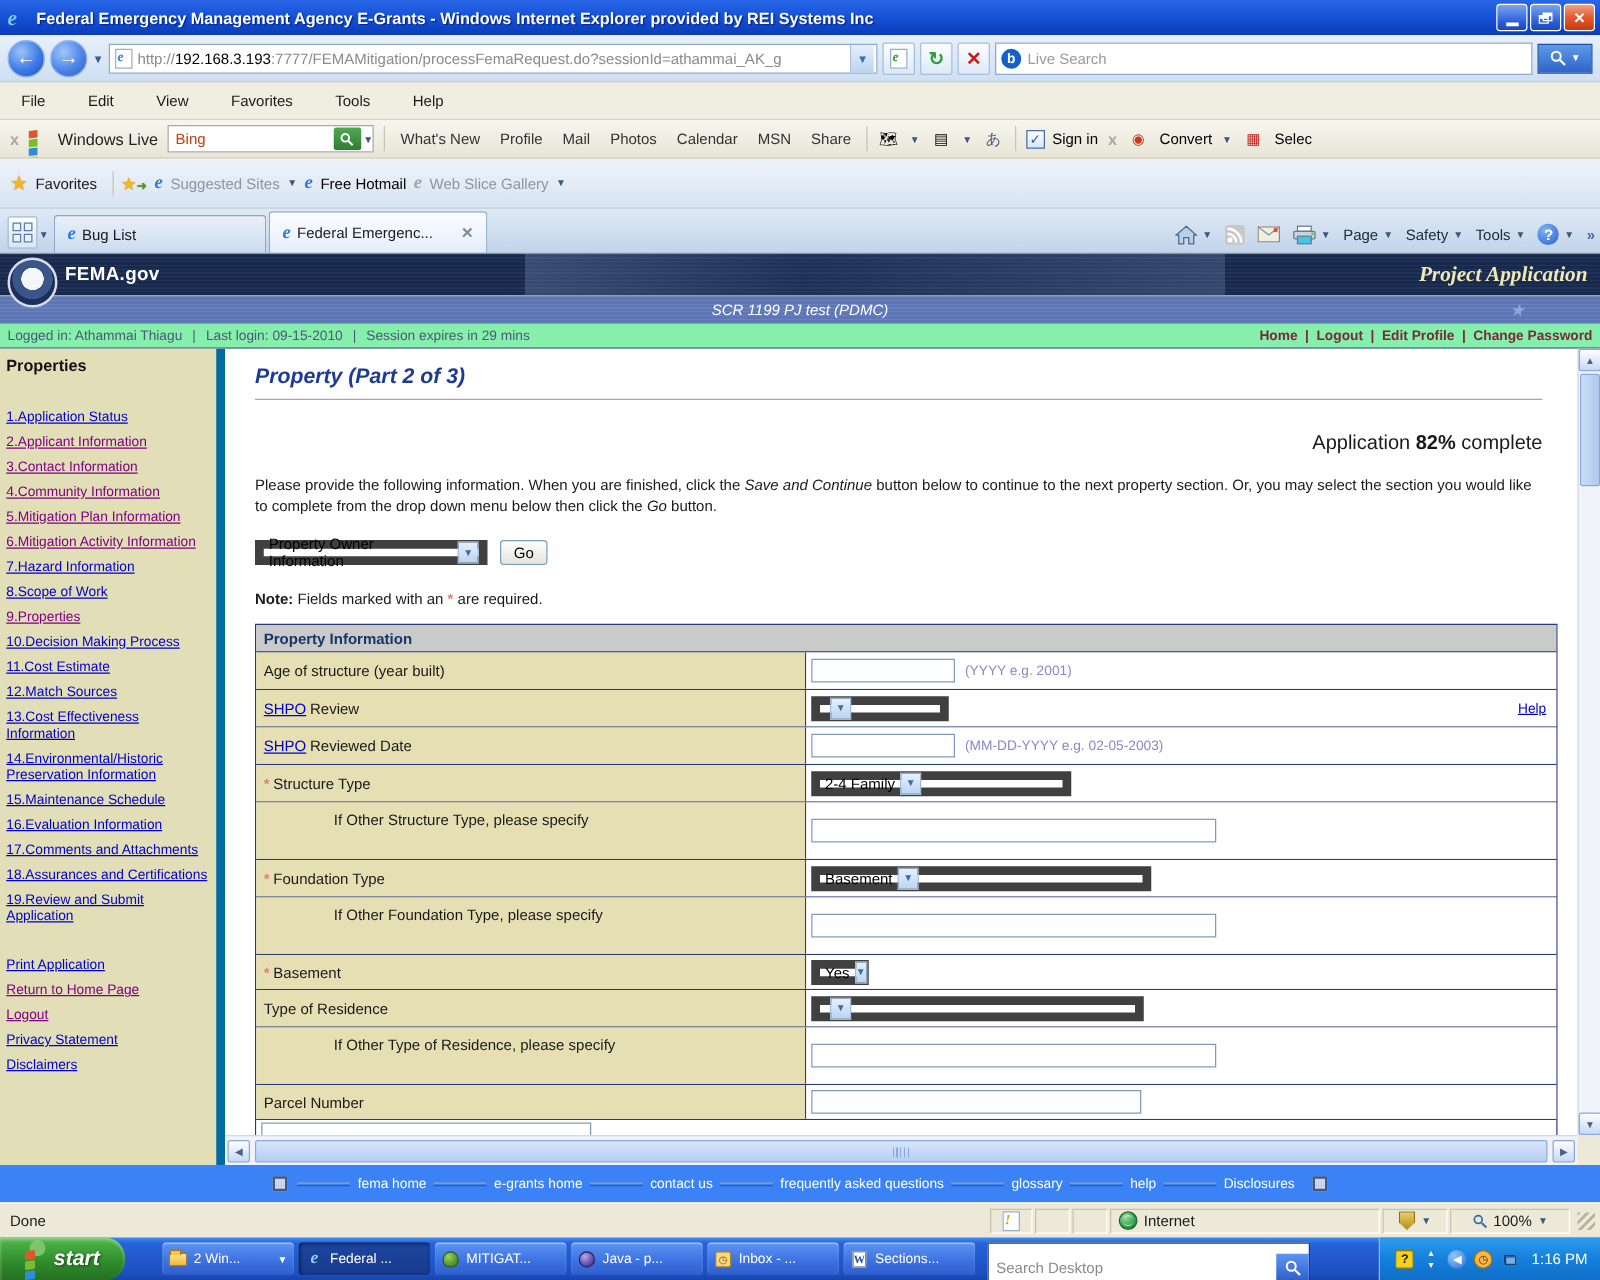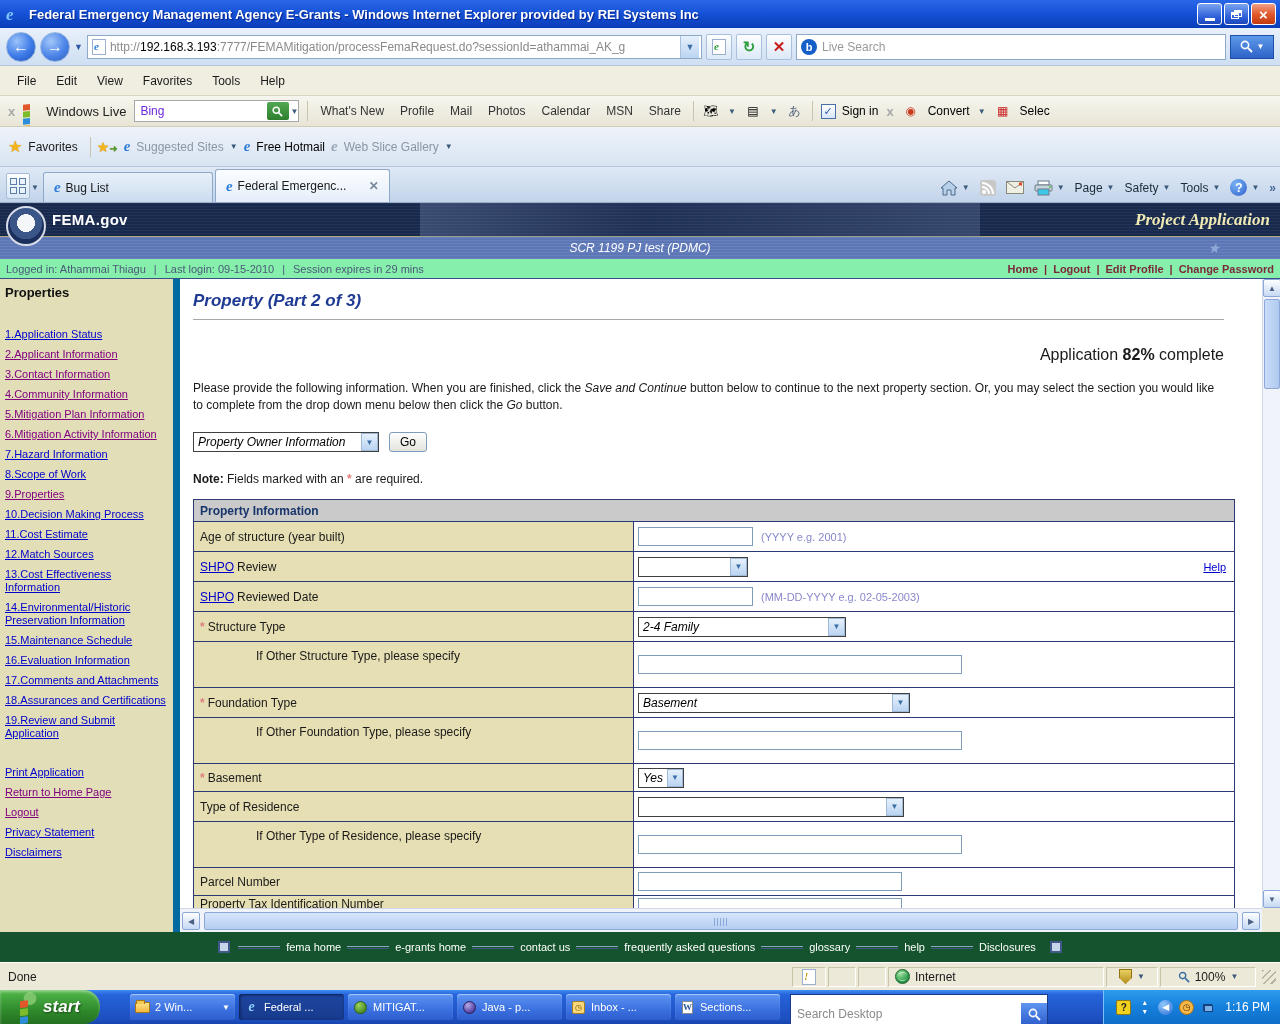--- a/index.html
+++ b/index.html
@@ -33,32 +33,32 @@
   .addr-drop { width:19px; height:22px; background:linear-gradient(180deg,#E6F0FC,#BBD4F1); border-left:1px solid #A8C0DC; display:flex; align-items:center; justify-content:center; color:#3B6EA5; font-size:9px; }
   .minibtn { width:26px; height:26px; border:1px solid #A8C0DC; border-radius:2px; background:linear-gradient(180deg,#FDFEFF,#DCE9F7); display:flex; align-items:center; justify-content:center; font-weight:bold; }
   .refresh { color:#2E9E3C; font-size:15px; }
   .stop { color:#C81E1E; font-size:15px; }
   .searchbox { width:430px; height:26px; background:#fff; border:1px solid #8EA8C8; display:flex; align-items:center; padding-left:4px; gap:5px; }
   .bingicon { width:16px; height:16px; border-radius:50%; background:#1460C8; color:#fff; font-weight:bold; font-size:11px; display:flex; align-items:center; justify-content:center; }
   .searchph { color:#9A9A9A; flex:1; }
   .searchbtn { width:44px; height:24px; background:linear-gradient(180deg,#5E9AE8,#2E63C8); border:1px solid #1E4FA8; display:flex; align-items:center; justify-content:center; gap:4px; color:#fff; }
 
   
-  .menubar { height:30px; background:#F0EEE1; display:flex; align-items:center; padding-left:8px; gap:2px; border-bottom:1px solid #D8D4C0; }
+  .menubar { height:30px; background:#F0EEE1; display:flex; align-items:center; padding-left:8px; gap:16px; border-bottom:1px solid #D8D4C0; }
   .menuitem { padding:3px 9px; color:#1A1A1A; }
 
   
   .livebar { height:31px; background:linear-gradient(180deg,#F7F6EE,#E8E5D6); display:flex; align-items:center; padding:0 4px 0 8px; gap:8px; border-bottom:1px solid #D0CCB8; white-space:nowrap; overflow:hidden; }
   .grayx { color:#A8A8A8; font-weight:bold; font-size:13px; }
   .lflag { display:inline-block; width:15px; height:14px; transform:skewY(-6deg); }
   .lflag i { float:left; width:7px; height:6px; margin:0 1px 1px 0; }
   .lflag .r{background:#E2562C}.lflag .g{background:#7CBB2A}.lflag .b{background:#2E8DD8}.lflag .y{background:#F2B21E}
   .livebrand { font-size:13px; color:#222; }
   .bingbox { width:165px; height:22px; background:#fff; border:1px solid #A8A8A8; display:flex; align-items:center; padding-left:5px; }
-  .bingbox .ph { color:#6d28d9; flex:1; }
+  .bingbox .ph { color:#c2410c; flex:1; }
   .binggo { width:22px; height:18px; background:linear-gradient(180deg,#52A852,#2E7E2E); border-radius:2px; margin-right:2px; display:flex; align-items:center; justify-content:center; }
   .livelink { color:#333; padding:0 4px; }
   .vbar { width:1px; height:20px; background:#C8C4B0; }
   .liveicon { width:18px; height:16px; display:flex; align-items:center; justify-content:center; font-size:12px; }
   .sign { display:flex; align-items:center; gap:6px; }
   .chk { width:15px; height:15px; border:1px solid #4A6EA8; background:linear-gradient(180deg,#fff,#D8E6F8); color:#2E5AA8; font-size:11px; display:flex; align-items:center; justify-content:center; }
 
   
   .favbar { height:40px; background:linear-gradient(180deg,#EEF3FA,#D8E4F2); display:flex; align-items:center; padding-left:8px; gap:6px; border-bottom:1px solid #B8C8DC; }
   .star { color:#F4B51E; font-size:16px; text-shadow:0 0 1px #C07800; }
@@ -95,28 +95,28 @@
 
   
   .content { flex:1; position:relative; display:flex; background:#fff; }
   .sidebar { width:180px; background:#E2DEB8; border-right:7px solid #0369a1; padding:6px 4px 0 5px; }
   .sidehead { font-size:13px; font-weight:bold; color:#111; margin-bottom:28px; }
   .snav { display:block; font-size:11px; color:#0000CC; text-decoration:underline; margin-bottom:7px; line-height:13px; }
   .snav.v { color:#800080; }
   .sideactions { margin-top:26px; }
   .sideactions .snav { margin-bottom:7px; }
 
-  .main { flex:1; margin-right:18px; overflow:hidden; position:relative; padding:12px 38px 0 13px; }
+  .main { flex:1; margin-right:8px; overflow:hidden; position:relative; padding:12px 38px 0 24px; }
   .ptitle { color:#1F3A93; font:italic bold 17px "Liberation Sans",sans-serif; margin-bottom:8px; }
   .titlehr { border:none; border-top:1px solid #A8A8A8; margin:0 0 0 0; }
   .completion { text-align:right; margin-top:26px; font-size:16px; color:#1A1A1A; }
   .completion b { font-weight:bold; }
   .instructions { margin-top:16px; font-size:12px; color:#1A1A1A; line-height:17px; }
   .selrow { margin-top:18px; display:flex; align-items:center; gap:10px; }
-  .xpsel { display:inline-flex; align-items:center; justify-content:space-between; background:#fff; border:1px solid #404040; height:20px; font-size:12px; padding-left:4px; color:#000;font-style:italic; }
+  .xpsel { display:inline-flex; align-items:center; justify-content:flex-start; background:#fff; border:7px solid #404040; height:20px; font-size:12px; padding-left:4px; color:#000; }
   .xpsel .arrow { width:17px; height:18px; background:linear-gradient(180deg,#E6F0FC,#BBD4F1); border:1px solid #9EBAD8; margin-left:4px; color:#3B6EA5; font-size:8px; display:flex; align-items:center; justify-content:center; }
   .xpbtn { background:linear-gradient(180deg,#FEFEFE,#E4E4DC); border:1px solid #7B9EBD; border-radius:3px; padding:2px 10px; font-size:12px; color:#000; }
   .noteline { margin-top:20px; font-size:12px; color:#1A1A1A; }
   .redstar { color:#E08080; font-weight:bold; }
 
   
   .ftable { margin-top:13px; width:1042px; border:1px solid #2B3A75; }
   .fhead { height:22px; background:#CACACA; border-bottom:1px solid #2B3A75; display:flex; align-items:center; padding-left:6px; font-weight:bold; color:#17356B; font-size:12px; }
   .frow { display:flex; border-bottom:1px solid #2B3A75; }
   .frow:last-child { border-bottom:none; }
@@ -138,21 +138,21 @@
   .vthumb { position:absolute; left:1px; top:20px; width:16px; height:90px; background:linear-gradient(90deg,#CADDF9,#AFC9EE); border:1px solid #8CA8D8; border-radius:2px; }
   .hscroll { position:absolute; left:180px; right:18px; bottom:0; height:24px; background:#F0F4FA; border-top:1px solid #D0D8E8; }
   .hbtn { position:absolute; top:3px; width:18px; height:18px; background:linear-gradient(180deg,#FDFEFF,#C6D9F4); border:1px solid #8CA8D8; border-radius:2px; color:#4D6185; font-size:8px; display:flex; align-items:center; justify-content:center; }
   .hleft { left:2px; } .hright { right:2px; }
   .hthumb { position:absolute; top:3px; left:24px; right:24px; height:18px; background:linear-gradient(180deg,#D6E5FB,#B6CEF2); border:1px solid #8CA8D8; border-radius:2px; }
   .grip { position:absolute; left:50%; top:5px; width:14px; height:8px; transform:translateX(-50%);
     background:repeating-linear-gradient(90deg,#8CA8D8 0 1px,transparent 1px 3px); }
   .corner { position:absolute; right:0; bottom:0; width:18px; height:24px; background:#ECE9D8; }
 
   
-  .footer { height:30px; background:#14532d; display:flex; align-items:center; justify-content:center; gap:0; }
+  .footer { height:30px; background:#3b82f6; display:flex; align-items:center; justify-content:center; gap:0; }
   .flink { color:#fff; font-size:11px; text-decoration:none; padding:0 6px; white-space:nowrap; }
   .fseg { width:42px; height:3px; border-top:1px solid #8FA3C6; border-bottom:1px solid #40588A; }
   .fsq { width:12px; height:12px; background:#C8D4E8; border:2px solid #40588A; margin:0 8px; }
 
   
   .statusbar { height:28px; background:#ECE9D8; border-top:1px solid #fff; display:flex; align-items:center; padding:2px 4px; gap:2px; }
   .spanel { height:20px; border:1px solid; border-color:#C8C4AA #FFF #FFF #C8C4AA; display:flex; align-items:center; padding:0 6px; gap:5px; color:#1A1A1A; }
   .sdone { flex:1; border:none; padding-left:4px; }
   .globe { width:15px; height:15px; border-radius:50%; background:radial-gradient(circle at 35% 30%,#9CE09C,#2E9E4C 60%,#1A6E30); border:1px solid #1A5E28; position:relative; }
   .globe:after { content:""; position:absolute; inset:2px; border-radius:50%; border:1px solid rgba(255,255,255,.6); border-left:none; border-right:none; }
@@ -576,23 +576,20 @@
         <div class="frow h28">
           <div class="fl">
               <span>Parcel Number</span>
             </div>
           <div class="fv">
               <input class="xpinput w264" style="">
             </div>
         </div>
 
         <div class="frow h15">
-          <div class="fl">
-              <span>Property Tax Identification Number</span>
-            </div>
           <div class="fv">
               <input class="xpinput w264" style="margin-top: 8px;">
             </div>
         </div>
       </div>
     </div>
 
     <div class="vscroll">
       <span class="sbtn sup">▲</span>
       <span class="vthumb"></span>

